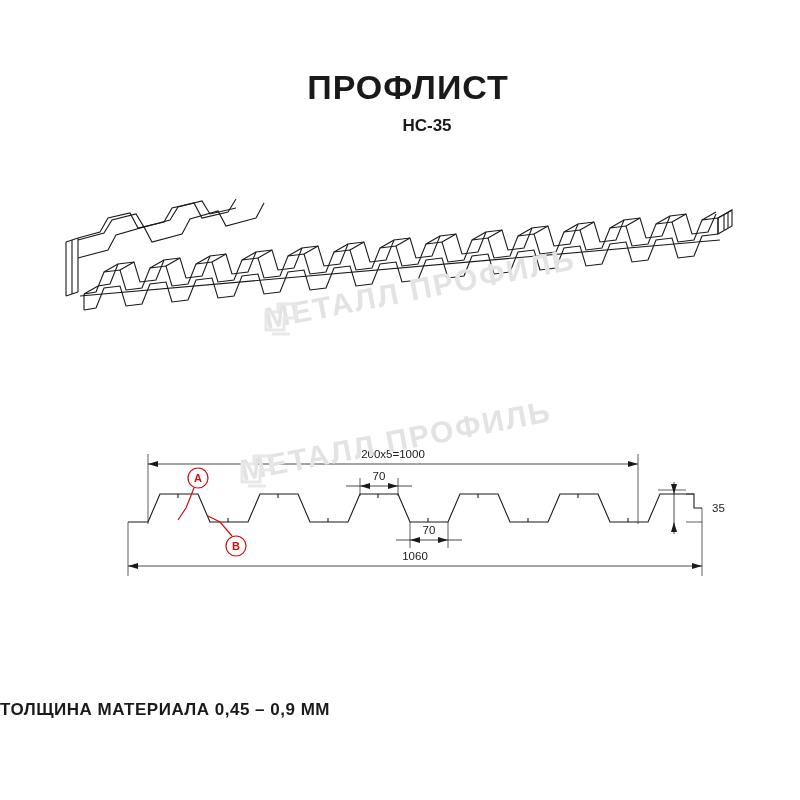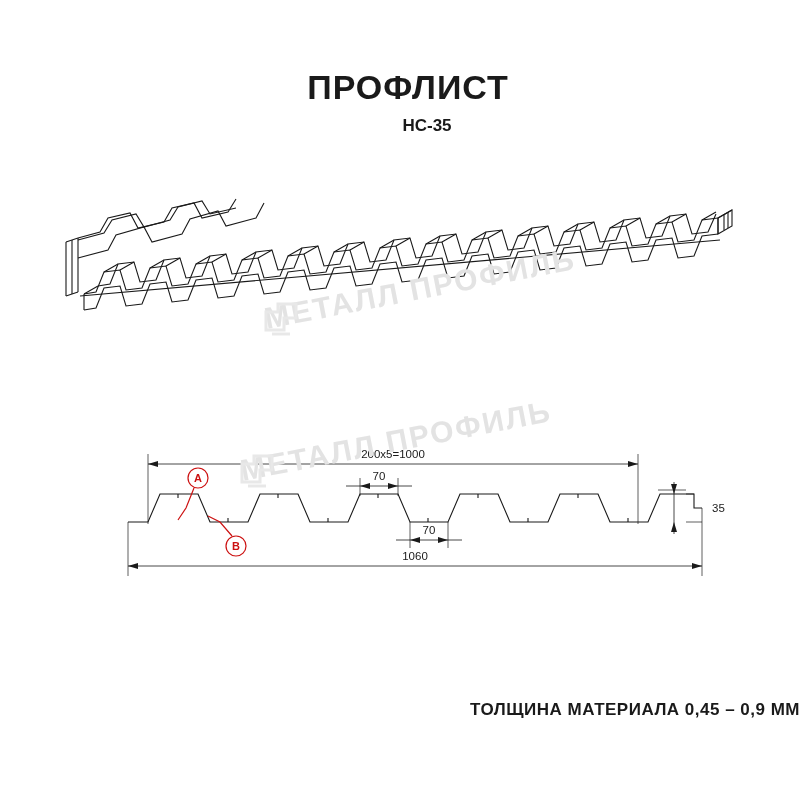--- a/index.html
+++ b/index.html
@@ -53,21 +53,21 @@
     top: 416px;
     left: 90px;
     width: 640px;
     height: 200px;
   }
   .footer {
     position: absolute;
     top: 700px;
     left: 0;
     width: 800px;
-    text-align: right;
+    text-align: left;
     font-size: 17px;
     font-weight: bold;
     letter-spacing: 0.5px;
     color: #1a1a1a;
   }
   .wm {
     position: absolute;
     pointer-events: none;
     color: #e3e3e3;
     font-weight: bold;

